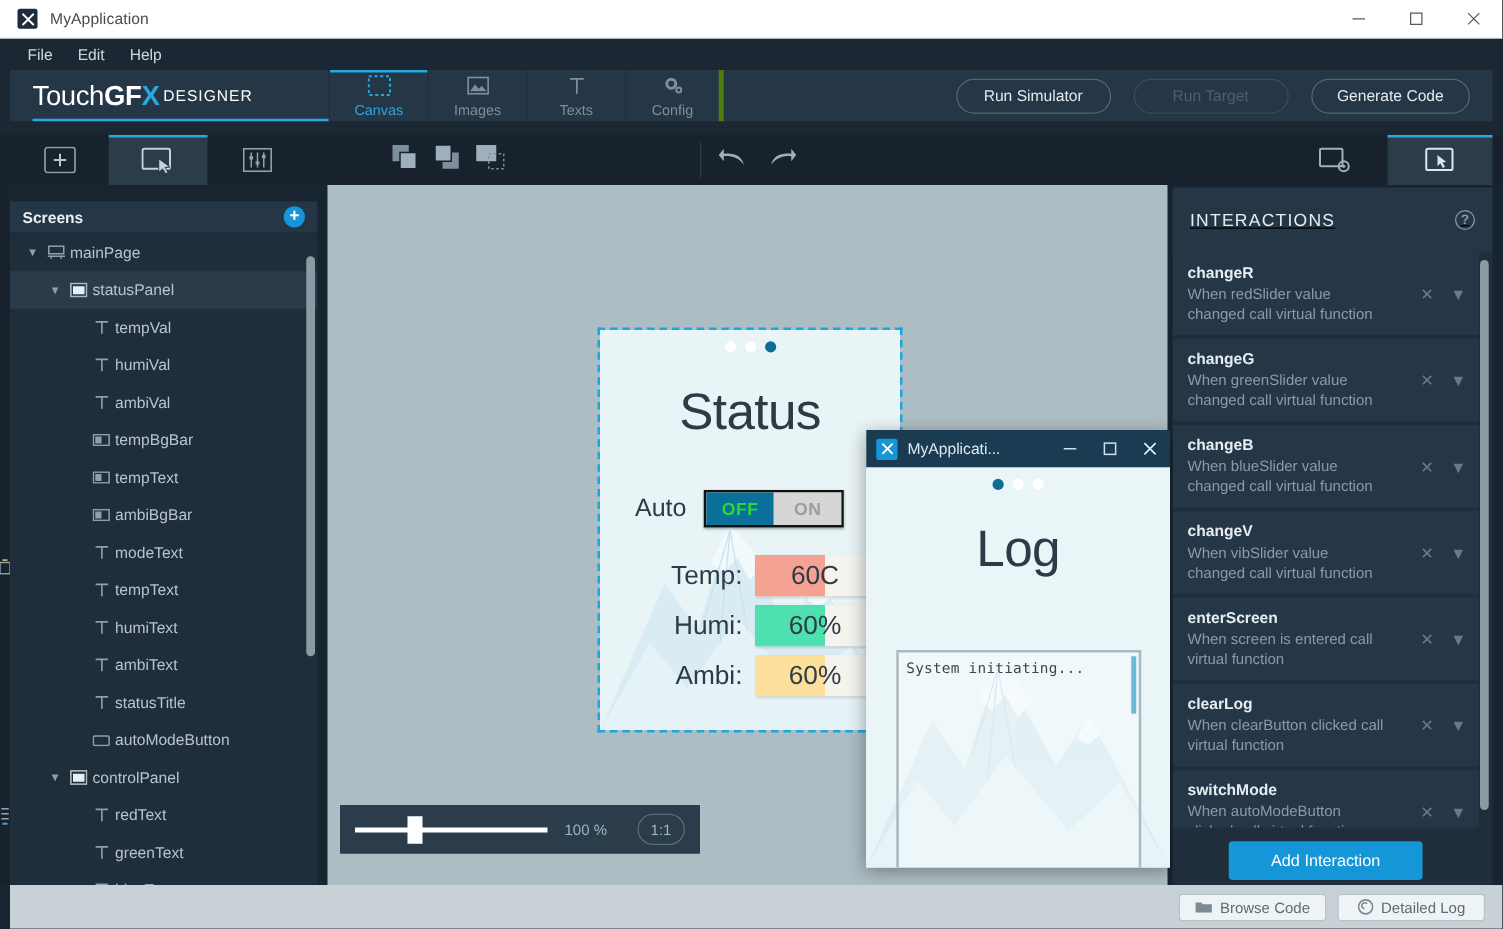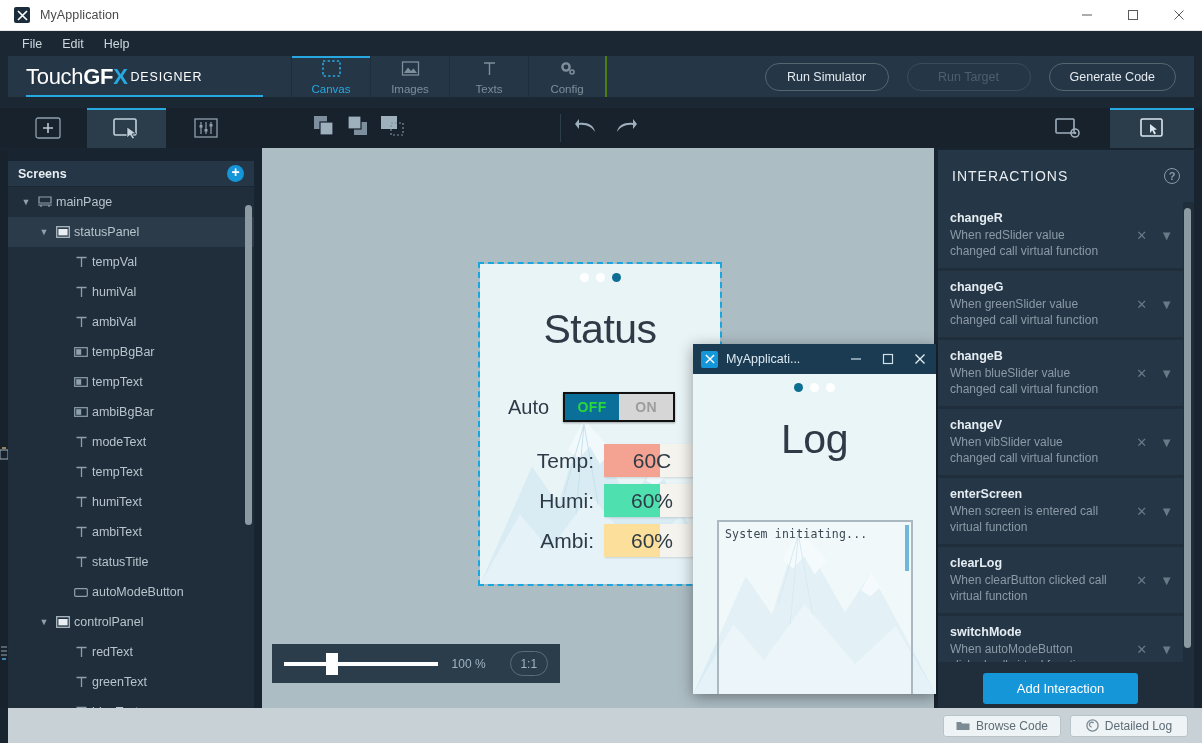--- a/index.html
+++ b/index.html
@@ -38,21 +38,21 @@
   }
   .menu-item { color: #cfd8de; font-size: 12.5px; padding: 3px 10px; }
 
   
   .gfxheader {
     position: absolute; left: 0; top: 56px; width: 1202px; height: 52px;
     background: #1b2834;
   }
   .hdr-inner {
     position: absolute; left: 8px; top: 0; width: 1186px; height: 41px;
-    background: #253646; display: flex; align-items: stretch; gap: 28px;
+    background: #253646; display: flex; align-items: stretch;
   }
   .logo {
     width: 255px; display: flex; align-items: center; padding-left: 18px;
     position: relative;
   }
   .logo-text { font-size: 22px; color: #ffffff; letter-spacing: -.3px; }
   .logo-text .lt-light { font-weight: 400; }
   .logo-text .lt-bold { font-weight: 700; }
   .logo-text .lt-x { font-weight: 700; color: #28a8e0; }
   .logo-sub { font-size: 12.5px; color: #ffffff; letter-spacing: .8px; margin-left: 3px; }
@@ -61,21 +61,21 @@
     background: #28a8e0;
   }
 
   .hdr-tabs { display: flex; }
   .hdr-tab {
     width: 79px; display: flex; flex-direction: column; align-items: center;
     justify-content: center; gap: 4px; position: relative;
     border-left: 1px solid #1f2e3c;
     color: #7e8e9b; font-size: 11.5px;
   }
-  .hdr-tab:last-child { border-right: 2px solid #4d7c0f; }
+  .hdr-tab:last-child { border-right: 4px solid #4d7c0f; }
   .hdr-tab.active { color: #28a8e0; }
   .hdr-tab.active::before {
     content: ""; position: absolute; left: 0; right: 0; top: 0; height: 2px; background: #28a8e0;
   }
   .hdr-tab .ico { height: 20px; display: flex; align-items: center; justify-content: center; }
 
   .hdr-actions { margin-left: auto; display: flex; align-items: center; gap: 18px; padding-right: 18px; }
   .pill {
     height: 28px; padding: 0 20px; border-radius: 14px; border: 1px solid #55666f;
     color: #e3eaef; font-size: 12.5px; display: flex; align-items: center; justify-content: center;
@@ -224,21 +224,21 @@
   .zratio {
     margin-left: 14px; width: 48px; height: 25px; border: 1px solid #5a6c78; border-radius: 13px;
     display: flex; align-items: center; justify-content: center; color: #9fb4c4; font-size: 12px;
   }
 
   
   .rightpanel {
     position: absolute; left: 938px; top: 150px; width: 256px; height: 558px;
     background: #1f2e3a; overflow: hidden;
   }
-  .rp-header { height: 52px; background: #253646; display: flex; align-items: center; padding: 0 14px; }
+  .rp-header { height: 52px; background: #253646; display: flex; align-items: center; padding: 0 14px; text-decoration: underline; }
   .rp-title { color: #e8eef2; font-size: 14px; letter-spacing: 1px; }
   .rp-help {
     margin-left: auto; width: 16px; height: 16px; border-radius: 50%;
     border: 1px solid #8a9aa6; color: #8a9aa6; font-size: 11px; font-weight: bold;
     display: flex; align-items: center; justify-content: center;
   }
   .rp-list { position: relative; height: 460px; overflow: hidden; }
   .inter {
     min-height: 66px; background: #253646; margin-bottom: 3px; padding: 9px 12px;
     position: relative; width: 245px;

